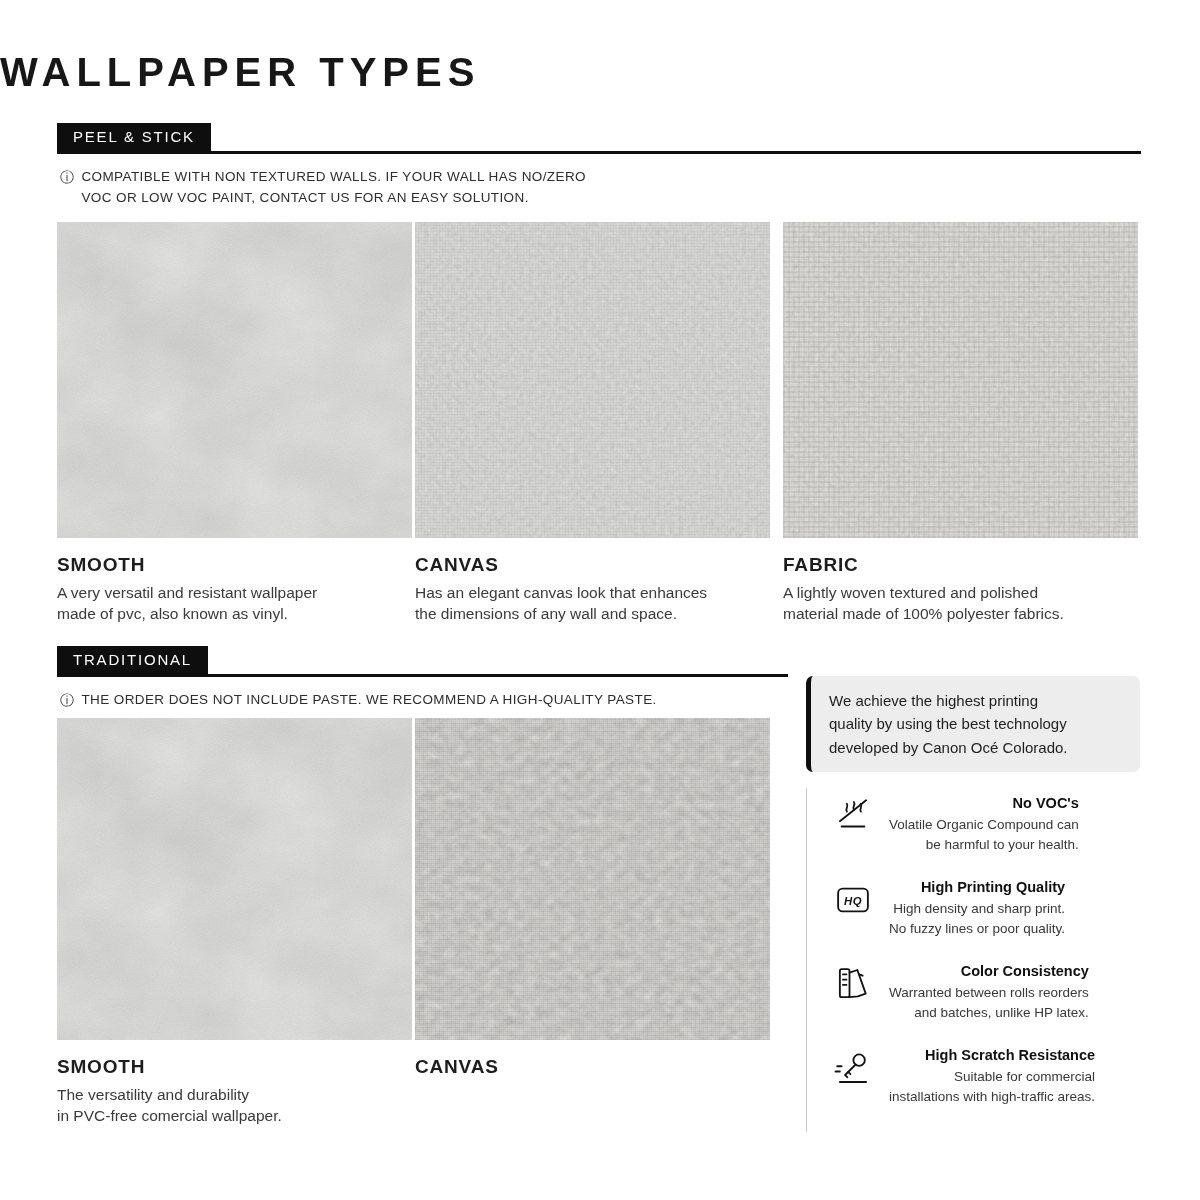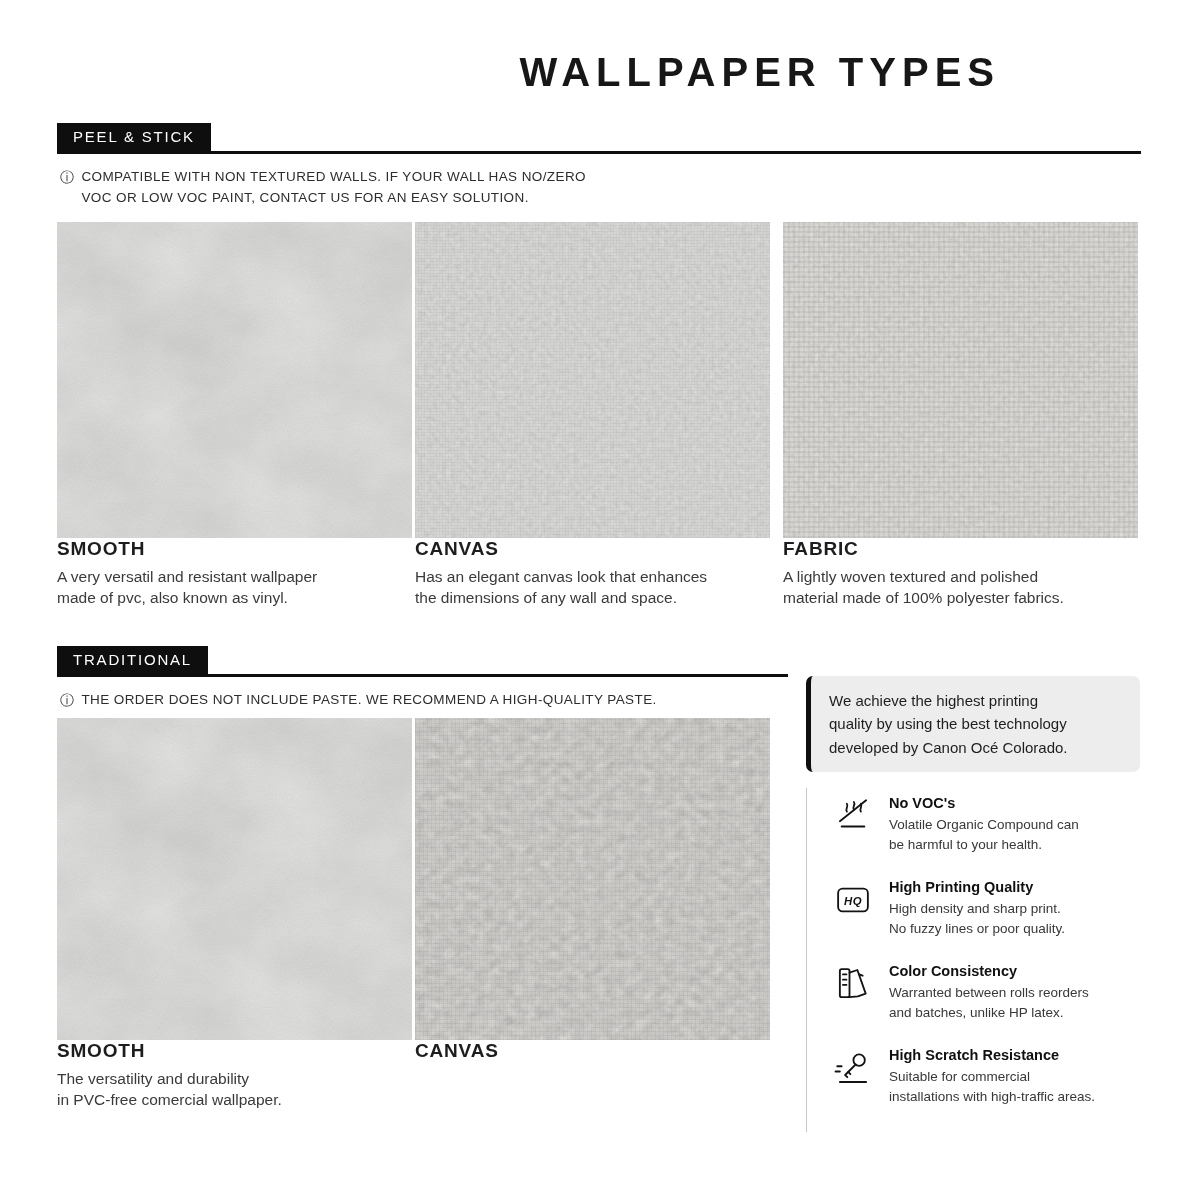--- a/index.html
+++ b/index.html
@@ -5,21 +5,21 @@
   * { margin:0; padding:0; box-sizing:border-box; }
   html, body { background:#ffffff; }
   body {
     width:1200px; height:1200px; position:relative;
     font-family:"Liberation Sans","DejaVu Sans",sans-serif;
     color:#1c1c1c;
   }
   .page { position:absolute; inset:0; background:#ffffff; overflow:hidden; }
 
   .title {
-    position:absolute; top:50px; left:0; width:1000px; text-align:right;
+    position:absolute; top:50px; left:0; width:1000px; text-align:left;
     font-size:40px; font-weight:600; letter-spacing:6px; color:#171717;
   }
 
   .rule { position:absolute; border-bottom:3px solid #0e0e0e; }
   .rule .badge {
     position:absolute; left:0; bottom:0; background:#0e0e0e; color:#ffffff;
     font-size:15px; font-weight:400; letter-spacing:1.8px; padding:5px 16px 6px;
     white-space:nowrap;
   }
 
@@ -47,34 +47,34 @@
       repeating-linear-gradient(90deg, rgba(110,108,100,0.08) 0px, rgba(110,108,100,0.08) 2px, rgba(0,0,0,0) 2px, rgba(0,0,0,0) 5px),
       #f6f5f2;
   }
   .tex-rough {
     background:
       repeating-linear-gradient(0deg, rgba(110,108,100,0.08) 0px, rgba(110,108,100,0.08) 1px, rgba(0,0,0,0) 1px, rgba(0,0,0,0) 4px),
       repeating-linear-gradient(90deg, rgba(110,108,100,0.07) 0px, rgba(110,108,100,0.07) 1px, rgba(0,0,0,0) 1px, rgba(0,0,0,0) 4px),
       #f3f2ef;
   }
 
-  .card-name { margin-top:0; font-size:19px; font-weight:600; letter-spacing:0.8px; color:#1d1d1d; }
+  .card-name { margin-top:16px; font-size:19px; font-weight:600; letter-spacing:0.8px; color:#1d1d1d; }
   .card-desc { margin-top:7px; font-size:15.5px; color:#3a3a3a; line-height:1.35; }
 
   .quote {
     position:absolute; left:806px; top:676px; width:334px; min-height:96px;
     background:#ededed; border-left:5px solid #0e0e0e;
     padding:13px 14px 13px 18px; font-size:15px; line-height:1.55; color:#1e1e1e;
     font-weight:500;
     border-radius:7px;
   }
 
   .features {
     position:absolute; left:806px; top:788px; width:340px;
-    border-left:1px solid #c7c7c7; padding:7px 0 0 25px;
+    border-left:1px solid #c7c7c7; padding:7px 0 0 25px;text-align:right;
   }
   .feature { display:flex; gap:15px; margin-bottom:25px; }
   .f-icon { flex:0 0 42px; height:42px;font-style:italic; }
   .f-icon svg {
     width:42px; height:42px; stroke:#131313; stroke-width:2.1; fill:none;
     stroke-linecap:round; stroke-linejoin:round;
   }
   .f-title { font-size:14.5px; font-weight:700; color:#101010; }
   .f-desc { margin-top:4px; font-size:13.5px; color:#383838; line-height:1.45; }
   .hq-text { fill:#131313; stroke:none; font-family:"Liberation Sans",sans-serif; font-size:13px; font-weight:700; letter-spacing:0.5px; }

